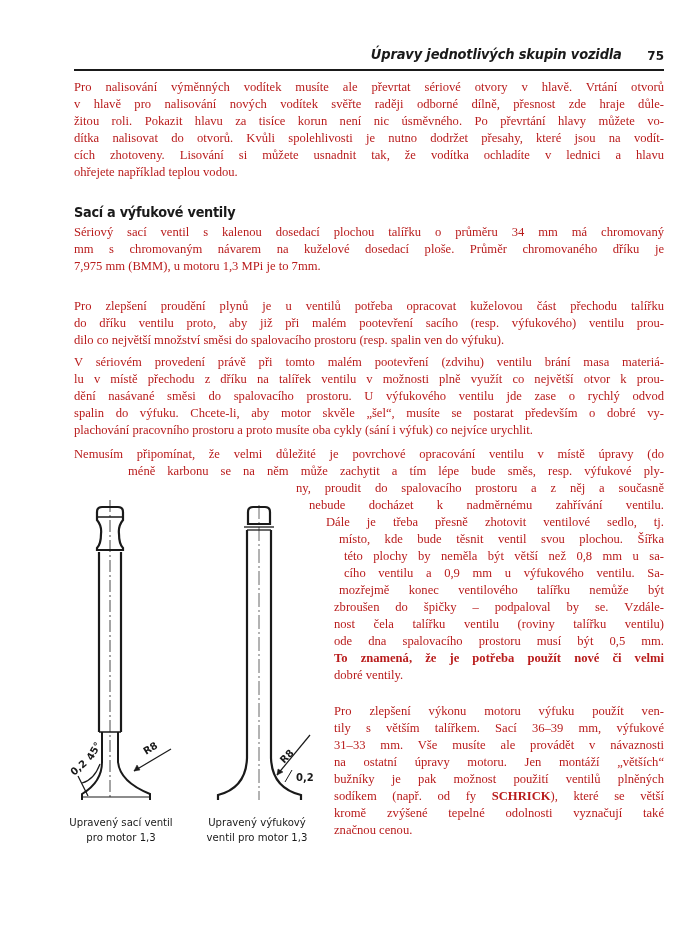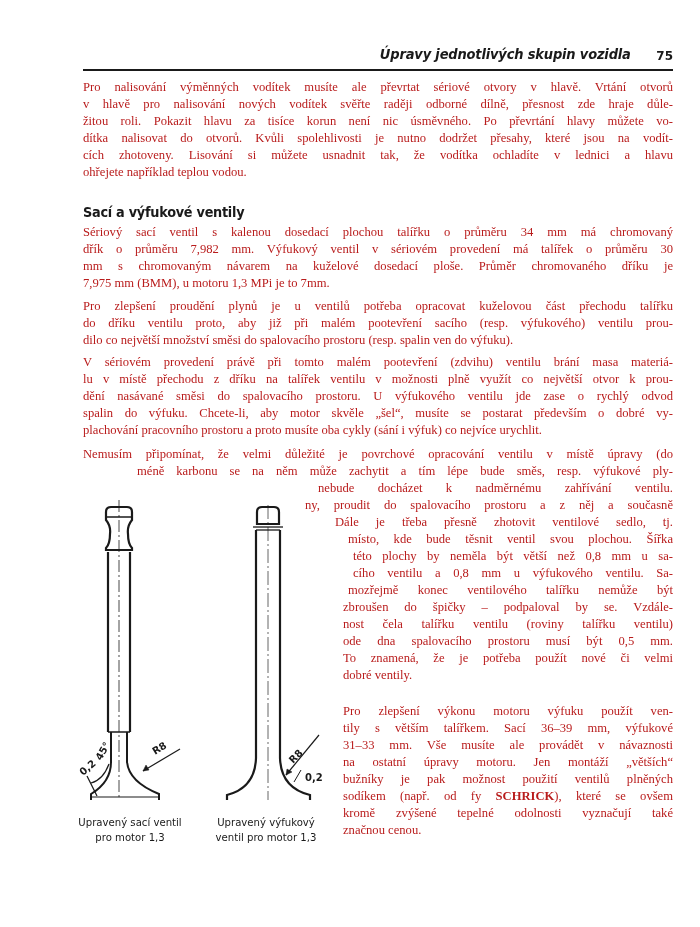--- a/index.html
+++ b/index.html
@@ -1,17 +1,17 @@
 <!DOCTYPE html>
 <html><head>
   <meta charset="utf-8">
   <style>
     html, body { margin: 0; padding: 0; background: #ffffff; }
     body { width: 700px; height: 927px; position: relative; overflow: hidden; color: #1e1e1e; }
-    .page { position: absolute; left: 9px; top: 0; width: 690px; height: 927px; }
+    .page { position: absolute; left: 0; top: 0; width: 690px; height: 927px; }
 
     .running-head {
       position: absolute; left: 74px; top: 44px; width: 598px; height: 24px;
       text-align: right;
     }
     .running-title {
       font-family: "DejaVu Sans", sans-serif; font-weight: bold; font-style: italic;
       font-size: 14.5px; letter-spacing: -0.2px; color: #1a1a1a;
       position: absolute; right: 50px; top: 2px; transform: scaleX(0.9); transform-origin: right center;
     }
@@ -63,21 +63,20 @@
     <span class="l">žitou roli. Pokazit hlavu za tisíce korun není nic úsměvného. Po převrtání hlavy můžete vo-</span>
     <span class="l">dítka nalisovat do otvorů. Kvůli spolehlivosti je nutno dodržet přesahy, které jsou na vodít-</span>
     <span class="l">cích zhotoveny. Lisování si můžete usnadnit tak, že vodítka ochladíte v lednici a hlavu</span>
     <span class="l last">ohřejete například teplou vodou.</span>
   </div>
 
   <div class="section-heading">Sací a výfukové ventily</div>
 
   <div class="para body-text" style="left:74px; top:224px; width:590px;">
     <span class="l">Sériový sací ventil s kalenou dosedací plochou talířku o průměru 34 mm má chromovaný</span>
-    <span class="l">dřík o průměru 7,982 mm. Výfukový ventil v sériovém provedení má talířek o průměru 30</span>
     <span class="l">mm s chromovaným návarem na kuželové dosedací ploše. Průměr chromovaného dříku je</span>
     <span class="l last">7,975 mm (BMM), u motoru 1,3 MPi je to 7mm.</span>
   </div>
 
   <div class="para body-text" style="left:74px; top:298px; width:590px;">
     <span class="l">Pro zlepšení proudění plynů je u ventilů potřeba opracovat kuželovou část přechodu talířku</span>
     <span class="l">do dříku ventilu proto, aby již při malém pootevření sacího (resp. výfukového) ventilu prou-</span>
     <span class="l last">dilo co největší množství směsi do spalovacího prostoru (resp. spalin ven do výfuku).</span>
   </div>
 
@@ -85,41 +84,41 @@
     <span class="l">V sériovém provedení právě při tomto malém pootevření (zdvihu) ventilu brání masa materiá-</span>
     <span class="l">lu v místě přechodu z dříku na talířek ventilu v možnosti plně využít co největší otvor k prou-</span>
     <span class="l">dění nasávané směsi do spalovacího prostoru. U výfukového ventilu jde zase o rychlý odvod</span>
     <span class="l">spalin do výfuku. Chcete-li, aby motor skvěle „šel“, musíte se postarat především o dobré vy-</span>
     <span class="l last">plachování pracovního prostoru a proto musíte oba cykly (sání i výfuk) co nejvíce urychlit.</span>
   </div>
 
   <div class="para body-text" style="left:74px; top:446px; width:590px;">
     <span class="l">Nemusím připomínat, že velmi důležité je povrchové opracování ventilu v místě úpravy (do</span>
     <span class="l" style="margin-left:54px;">méně karbonu se na něm může zachytit a tím lépe bude směs, resp. výfukové ply-</span>
+    <span class="l" style="margin-left:222px;">ny, proudit do spalovacího prostoru a z něj a současně</span>
     <span class="l" style="margin-left:235px;">nebude docházet k nadměrnému zahřívání ventilu.</span>
-    <span class="l" style="margin-left:222px;">ny, proudit do spalovacího prostoru a z něj a současně</span>
     <span class="l" style="margin-left:252px;">Dále je třeba přesně zhotovit ventilové sedlo, tj.</span>
     <span class="l" style="margin-left:265px;">místo, kde bude těsnit ventil svou plochou. Šířka</span>
     <span class="l" style="margin-left:270px;">této plochy by neměla být větší než 0,8 mm u sa-</span>
-    <span class="l" style="margin-left:270px;">cího ventilu a 0,8 mm u výfukového ventilu. Sa-</span>
+    <span class="l" style="margin-left:270px;">cího ventilu a 0,9 mm u výfukového ventilu. Sa-</span>
     <span class="l" style="margin-left:265px;">mozřejmě konec ventilového talířku nemůže být</span>
     <span class="l" style="margin-left:260px;">zbroušen do špičky – podpaloval by se. Vzdále-</span>
     <span class="l" style="margin-left:260px;">nost čela talířku ventilu (roviny talířku ventilu)</span>
     <span class="l" style="margin-left:260px;">ode dna spalovacího prostoru musí být 0,5 mm.</span>
-    <span class="l" style="margin-left:260px;">To znamená, že je potřeba použít nové či velmi</span>
+    <span class="l" style="margin-left:260px;font-weight:bold;">To znamená, že je potřeba použít nové či velmi</span>
     <span class="l last" style="margin-left:260px;">dobré ventily.</span>
   </div>
 
   <div class="para body-text" style="left:334px; top:703px; width:330px;">
     <span class="l">Pro zlepšení výkonu motoru výfuku použít ven-</span>
     <span class="l">tily s větším talířkem. Sací 36–39 mm, výfukové</span>
     <span class="l">31–33 mm. Vše musíte ale provádět v návaznosti</span>
     <span class="l">na ostatní úpravy motoru. Jen montáží „větších“</span>
     <span class="l">bužníky je pak možnost použití ventilů plněných</span>
-    <span class="l"><span>sodíkem (např. od fy </span><b>SCHRICK</b><span>), které se ovšem</span></span>
+    <span class="l"><span>sodíkem (např. od fy </span><b>SCHRICK</b><span>), které se větší</span></span>
     <span class="l">kromě zvýšené tepelné odolnosti vyznačují také</span>
     <span class="l last">značnou cenou.</span>
   </div>
 
   <svg class="figure" viewBox="0 0 250 300">
 
     <g stroke="#1a1a1a" fill="none">
       <line x1="40" y1="0" x2="40" y2="312" stroke-width="0.8" stroke-dasharray="12 3 2 3"></line>
       <path d="M27 12 Q27 7 32 7 L48 7 Q53 7 53 12 L53 20 Q48 26 49 34 Q49 44 53 48 L53 50 L27 50 L27 48 Q31 44 31 34 Q32 26 27 20 Z" stroke-width="2.2"></path>
       <line x1="28" y1="17" x2="52" y2="17" stroke-width="1.5"></line>

